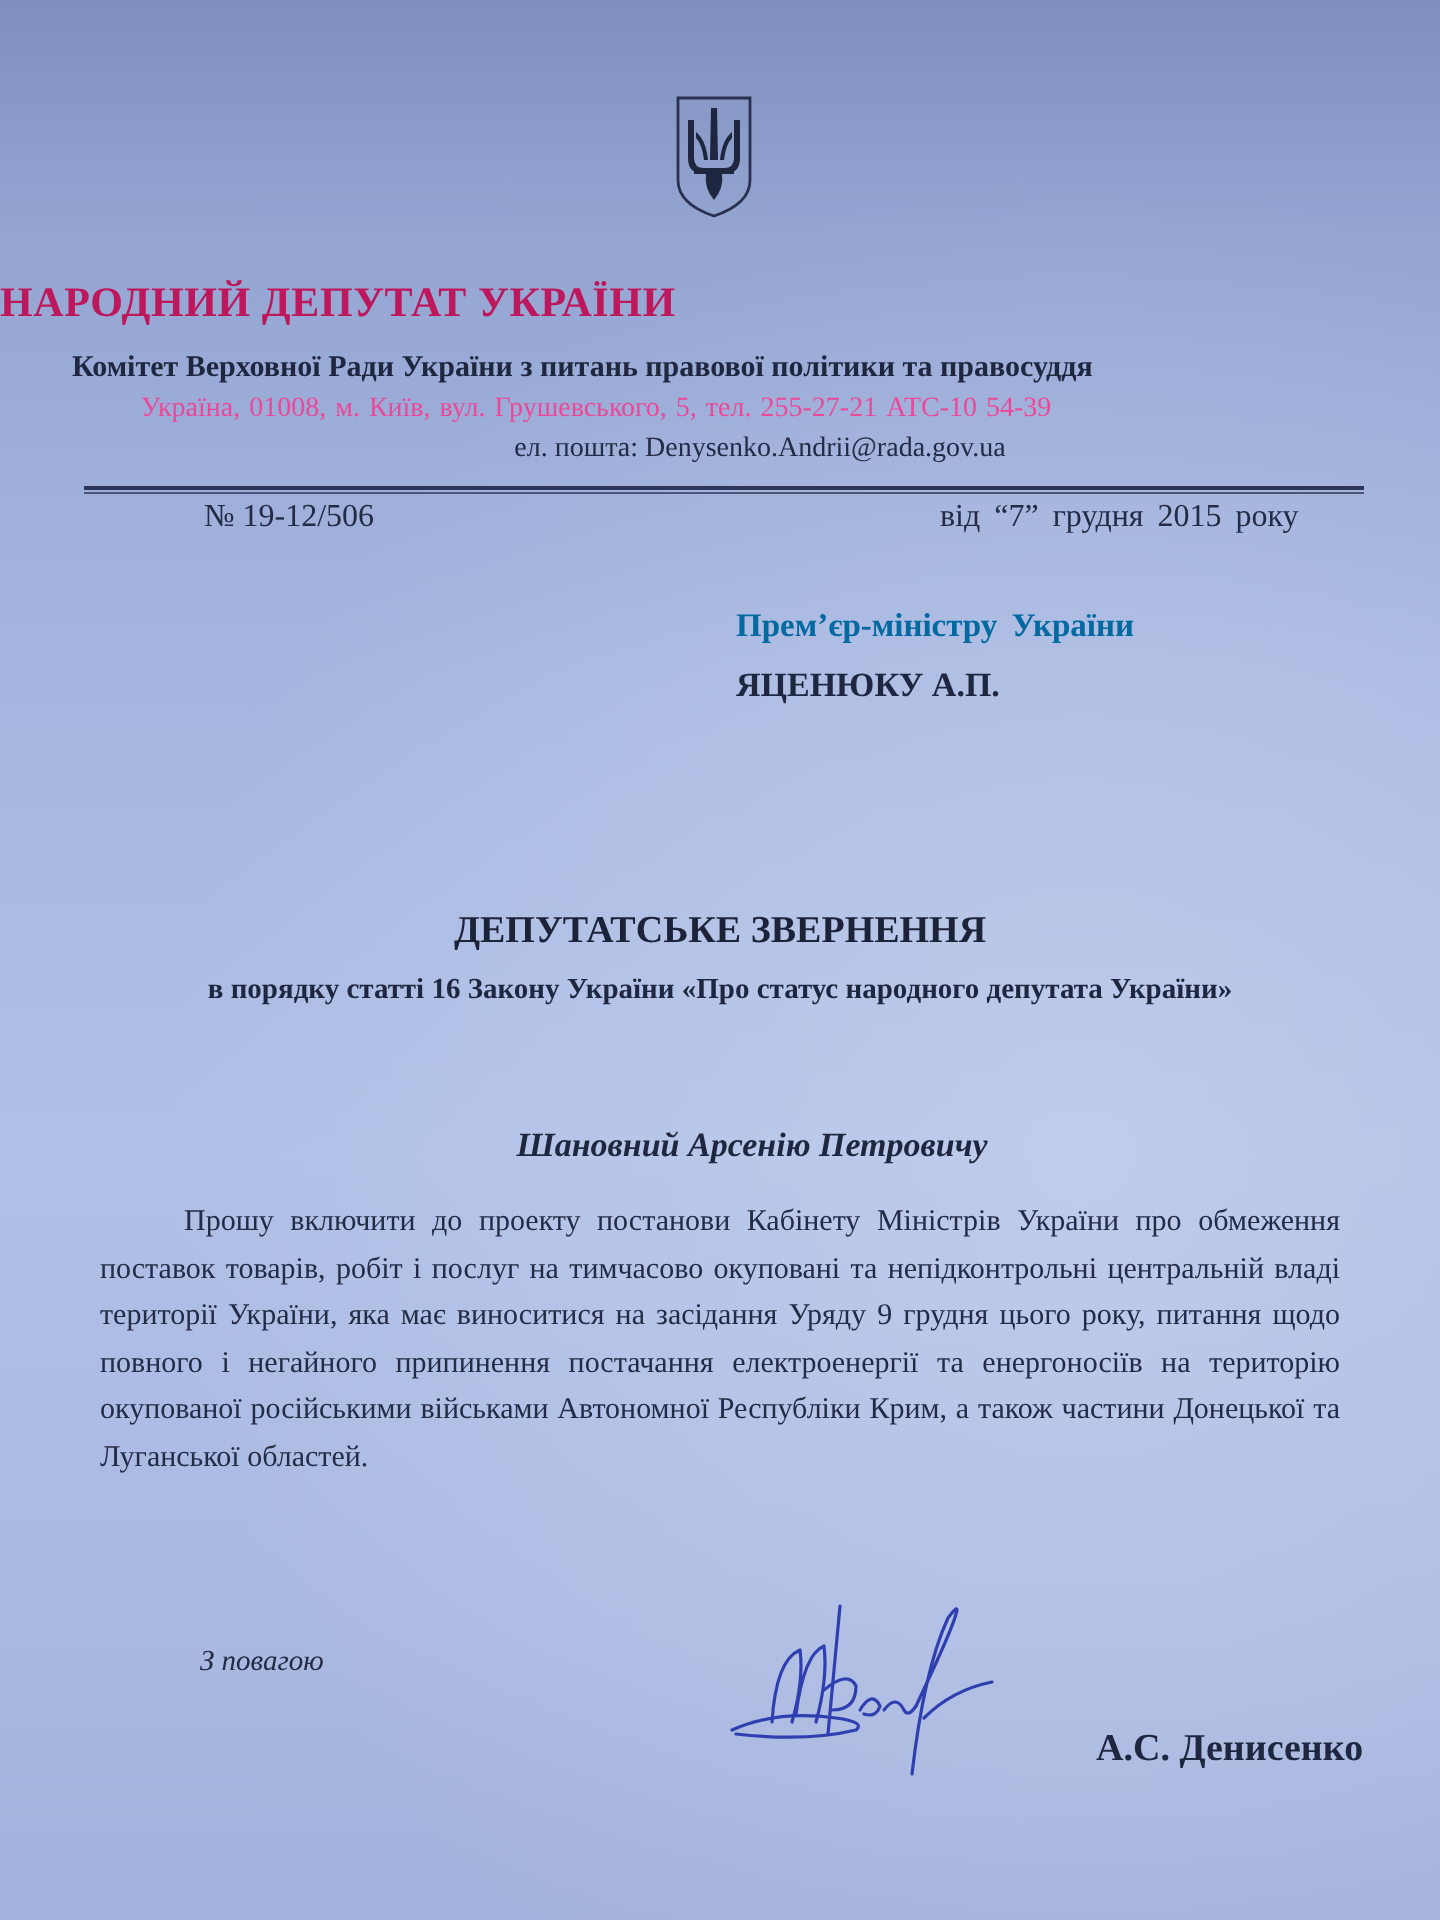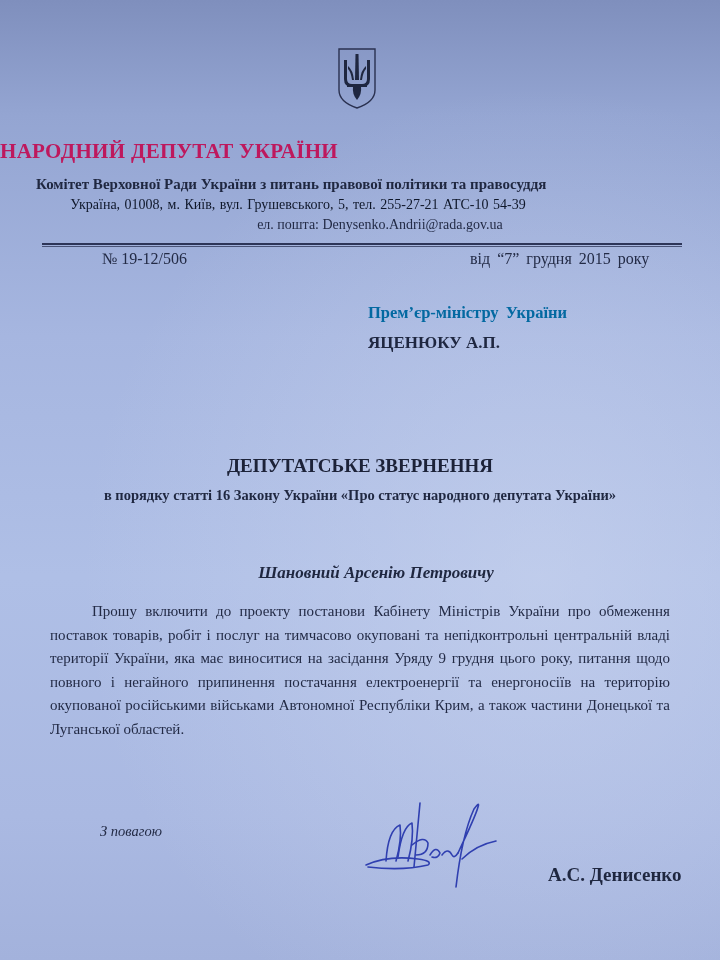--- a/index.html
+++ b/index.html
@@ -46,21 +46,21 @@
       font-weight: bold;
       font-size: 15px;
       color: #1f2740;
       margin-left: 36px;
     }
     .address {
       left: 0; width: 596px;
       top: 197px;
       text-align: center;
       font-size: 14px;
-      color: #0f172a;
+      color: #ec4899;
       word-spacing: 1px;
     }
     .email {
       left: 0; width: 720px;
       top: 217px;
       text-align: center;
       font-size: 14px;
       color: #232b46;
       padding-left: 20px;
     }

